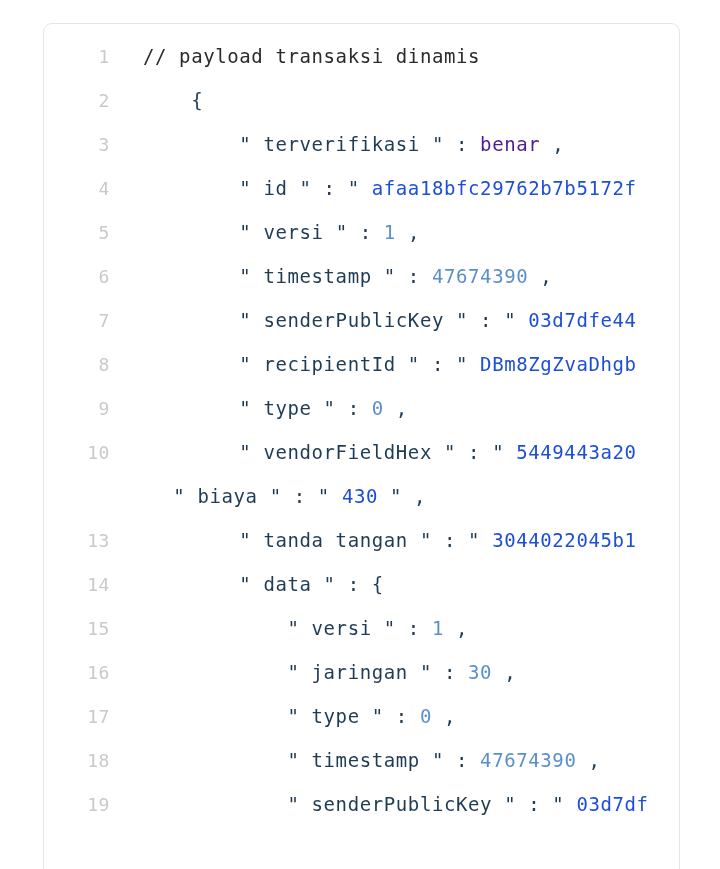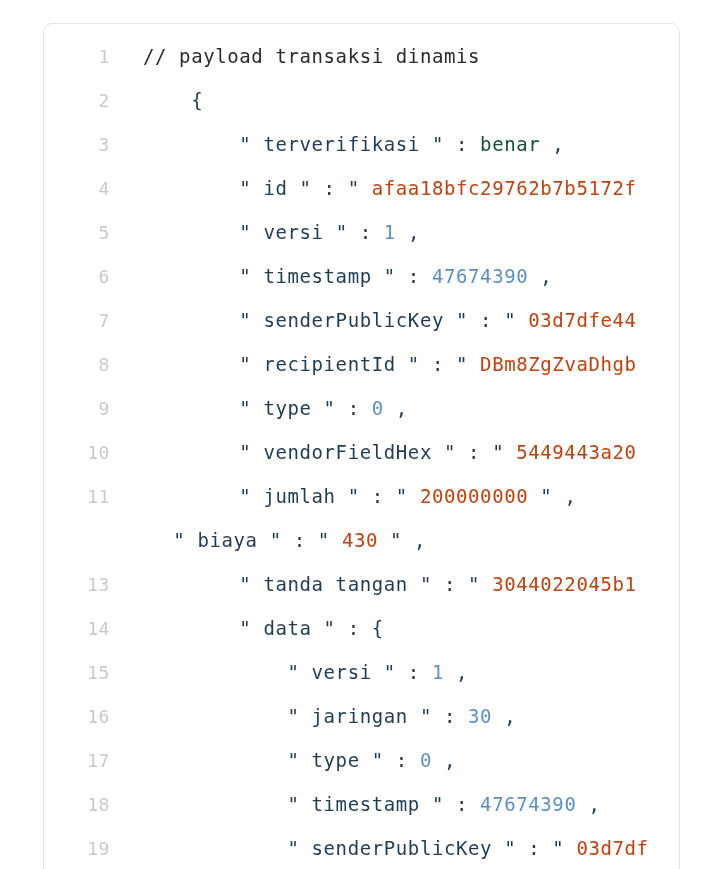--- a/index.html
+++ b/index.html
@@ -60,40 +60,39 @@
     flex: 1 1 auto;
     padding-left: 33px;
     color: #1f3c56;
     white-space: pre;
     overflow: hidden;
   }
 
   .tok-comment { color: #2b2b2b; }
   .tok-punct   { color: #1f3c56; }
   .tok-key     { color: #1f3c56; }
-  .tok-string  { color: #c2410c; margin-top: 40px; }
+  .tok-string  { color: #1d4ed8; margin-top: 40px; }
   .tok-number  { color: #5b8fc9; }
-  .tok-bool    { color: #14532d; }
+  .tok-bool    { color: #4c1d95; }
 </style>
 </head>
 <body>
 
 <div id="code-card">
   <div id="code-lines">
       <div class="code-line"><span class="line-no">1</span><span class="line-code"><span></span><span class="tok-comment">// payload transaksi dinamis</span></span></div>
       <div class="code-line"><span class="line-no">2</span><span class="line-code"><span>    </span><span class="tok-punct">{</span></span></div>
       <div class="code-line"><span class="line-no">3</span><span class="line-code"><span>        </span><span class="tok-punct">" </span><span class="tok-key">terverifikasi</span><span class="tok-punct"> " : </span><span class="tok-bool">benar</span><span class="tok-punct"> ,</span></span></div>
       <div class="code-line"><span class="line-no">4</span><span class="line-code"><span>        </span><span class="tok-punct">" </span><span class="tok-key">id</span><span class="tok-punct"> " : " </span><span class="tok-string">afaa18bfc29762b7b5172f</span></span></div>
       <div class="code-line"><span class="line-no">5</span><span class="line-code"><span>        </span><span class="tok-punct">" </span><span class="tok-key">versi</span><span class="tok-punct"> " : </span><span class="tok-number">1</span><span class="tok-punct"> ,</span></span></div>
       <div class="code-line"><span class="line-no">6</span><span class="line-code"><span>        </span><span class="tok-punct">" </span><span class="tok-key">timestamp</span><span class="tok-punct"> " : </span><span class="tok-number">47674390</span><span class="tok-punct"> ,</span></span></div>
       <div class="code-line"><span class="line-no">7</span><span class="line-code"><span>        </span><span class="tok-punct">" </span><span class="tok-key">senderPublicKey</span><span class="tok-punct"> " : " </span><span class="tok-string">03d7dfe44</span></span></div>
       <div class="code-line"><span class="line-no">8</span><span class="line-code"><span>        </span><span class="tok-punct">" </span><span class="tok-key">recipientId</span><span class="tok-punct"> " : " </span><span class="tok-string">DBm8ZgZvaDhgb</span></span></div>
       <div class="code-line"><span class="line-no">9</span><span class="line-code"><span>        </span><span class="tok-punct">" </span><span class="tok-key">type</span><span class="tok-punct"> " : </span><span class="tok-number">0</span><span class="tok-punct"> ,</span></span></div>
       <div class="code-line"><span class="line-no">10</span><span class="line-code"><span>        </span><span class="tok-punct">" </span><span class="tok-key">vendorFieldHex</span><span class="tok-punct"> " : " </span><span class="tok-string">5449443a20</span></span></div>
-      <div class="code-line"><span class="line-no">11</span><span class="line-code"><span>        </span><span class="tok-punct">" </span><span class="tok-key">jumlah</span><span class="tok-punct"> " : " </span><span class="tok-string">200000000</span><span class="tok-punct"> " ,</span></span></div>
       <div class="code-line"><span class="line-code"><span>        </span><span class="tok-punct">" </span><span class="tok-key">biaya</span><span class="tok-punct"> " : " </span><span class="tok-string">430</span><span class="tok-punct"> " ,</span></span></div>
       <div class="code-line"><span class="line-no">13</span><span class="line-code"><span>        </span><span class="tok-punct">" </span><span class="tok-key">tanda tangan</span><span class="tok-punct"> " : " </span><span class="tok-string">3044022045b1</span></span></div>
       <div class="code-line"><span class="line-no">14</span><span class="line-code"><span>        </span><span class="tok-punct">" </span><span class="tok-key">data</span><span class="tok-punct"> " : {</span></span></div>
       <div class="code-line"><span class="line-no">15</span><span class="line-code"><span>            </span><span class="tok-punct">" </span><span class="tok-key">versi</span><span class="tok-punct"> " : </span><span class="tok-number">1</span><span class="tok-punct"> ,</span></span></div>
       <div class="code-line"><span class="line-no">16</span><span class="line-code"><span>            </span><span class="tok-punct">" </span><span class="tok-key">jaringan</span><span class="tok-punct"> " : </span><span class="tok-number">30</span><span class="tok-punct"> ,</span></span></div>
       <div class="code-line"><span class="line-no">17</span><span class="line-code"><span>            </span><span class="tok-punct">" </span><span class="tok-key">type</span><span class="tok-punct"> " : </span><span class="tok-number">0</span><span class="tok-punct"> ,</span></span></div>
       <div class="code-line"><span class="line-no">18</span><span class="line-code"><span>            </span><span class="tok-punct">" </span><span class="tok-key">timestamp</span><span class="tok-punct"> " : </span><span class="tok-number">47674390</span><span class="tok-punct"> ,</span></span></div>
       <div class="code-line"><span class="line-no">19</span><span class="line-code"><span>            </span><span class="tok-punct">" </span><span class="tok-key">senderPublicKey</span><span class="tok-punct"> " : " </span><span class="tok-string">03d7df</span></span></div>
     </div>
 </div>

